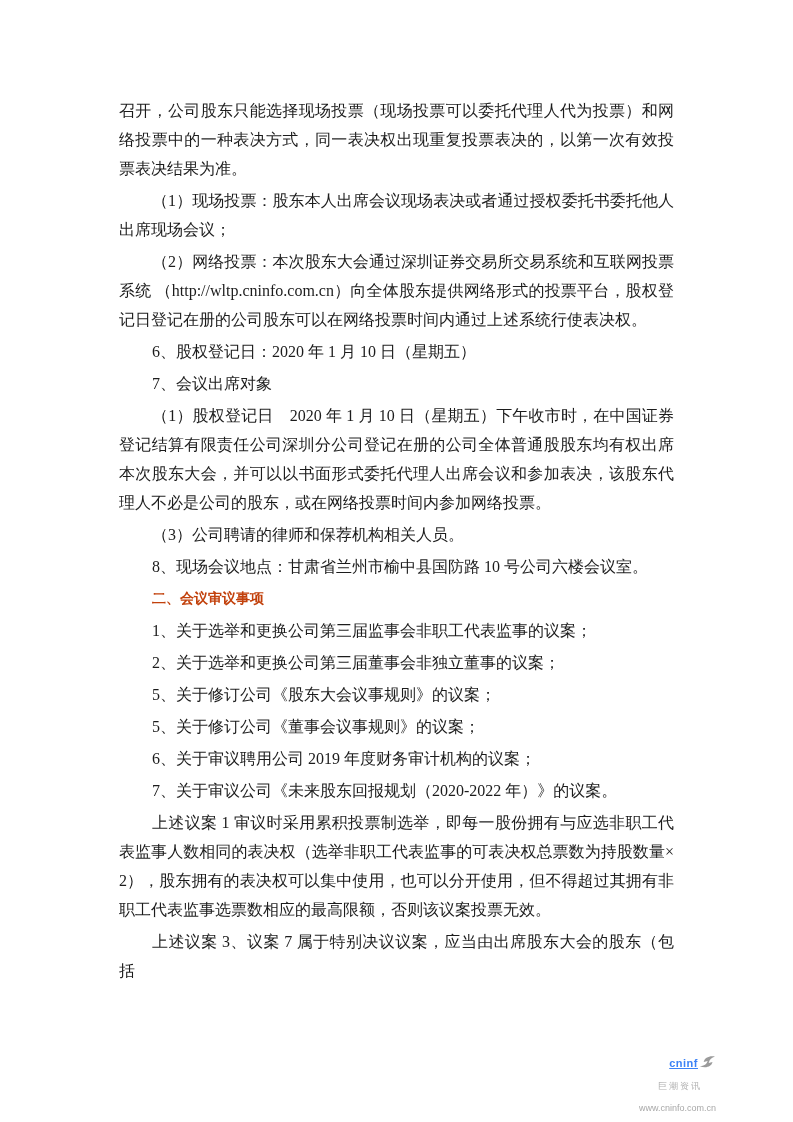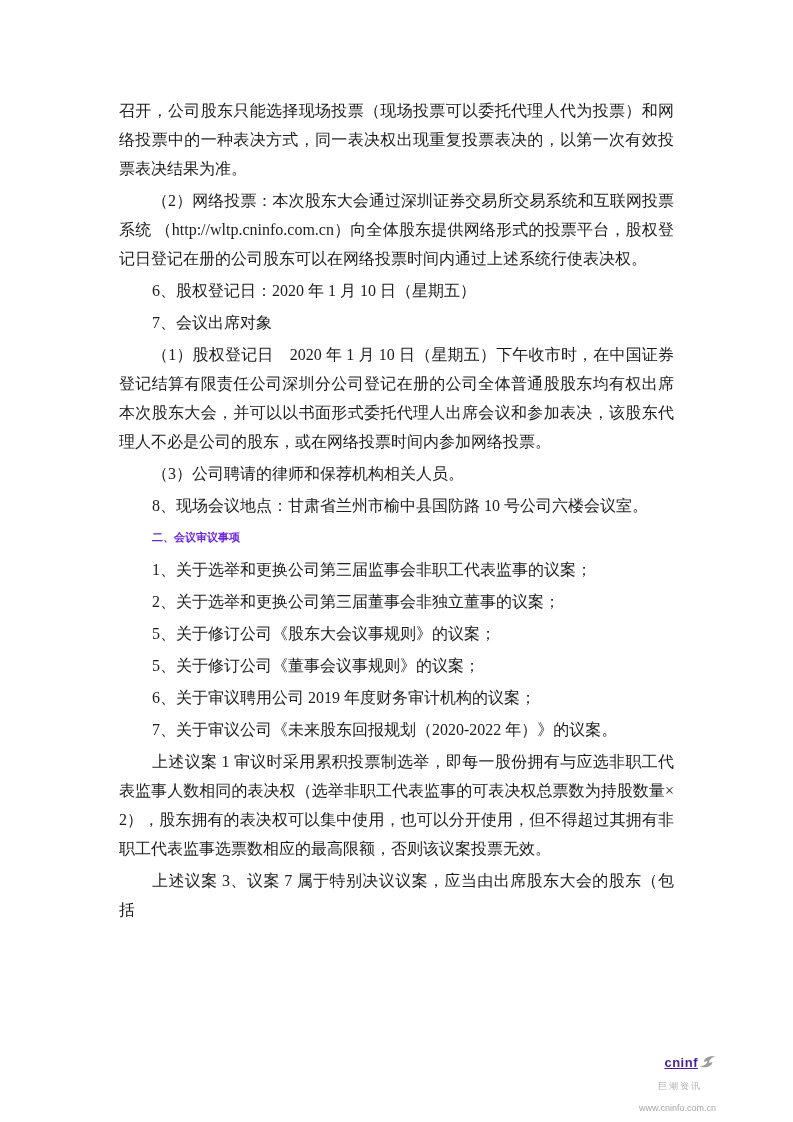--- a/index.html
+++ b/index.html
@@ -29,44 +29,44 @@
   .para {
     margin: 0 0 3px 0;
     word-break: break-all;
   }
   .ind {
     text-indent: 33px;
   }
   .heading {
     font-family: "Liberation Sans", "DejaVu Sans", sans-serif;
     font-weight: bold;
-    font-size: 11px;
-    color: #6d28d9;
+    font-size: 14px;
+    color: #c2410c;
   }
   .footer-logo {
     position: absolute;
     right: 6px;
     bottom: 8px;
     width: 110px;
     text-align: right;
     font-family: "Liberation Sans", "DejaVu Sans", sans-serif;
     color: #a0a0a0;
     line-height: 1.1;
   }
   .logo-row {
     display: flex;
     align-items: center;
     justify-content: flex-end;
     gap: 1px;
   }
   .logo-text {
     font-weight: bold;
-    font-size: 13px;
+    font-size: 11px;
     letter-spacing: 0.5px;
-    color: #4c1d95;
+    color: #3b82f6;
     text-decoration: underline;
   }
   .swirl {
     display: inline-block;
     width: 17px;
     height: 15px;
   }
   .brand-cn {
     font-size: 9px;
     letter-spacing: 2px;
@@ -80,20 +80,21 @@
     margin-top: 12px;
   }
 </style>
 </head>
 <body>
 
 <div class="page">
 
   <div class="content">
     <p class="para">召开，公司股东只能选择现场投票（现场投票可以委托代理人代为投票）和网络投票中的一种表决方式，同一表决权出现重复投票表决的，以第一次有效投票表决结果为准。</p>
+    <p class="para ind">（1）现场投票：股东本人出席会议现场表决或者通过授权委托书委托他人出席现场会议；</p>
     <p class="para ind">（2）网络投票：本次股东大会通过深圳证券交易所交易系统和互联网投票系统 （http://wltp.cninfo.com.cn）向全体股东提供网络形式的投票平台，股权登记日登记在册的公司股东可以在网络投票时间内通过上述系统行使表决权。</p>
     <p class="para ind">6、股权登记日：2020 年 1 月 10 日（星期五）</p>
     <p class="para ind">7、会议出席对象</p>
     <p class="para ind">（1）股权登记日　2020 年 1 月 10 日（星期五）下午收市时，在中国证券登记结算有限责任公司深圳分公司登记在册的公司全体普通股股东均有权出席本次股东大会，并可以以书面形式委托代理人出席会议和参加表决，该股东代理人不必是公司的股东，或在网络投票时间内参加网络投票。</p>
     <p class="para ind">（3）公司聘请的律师和保荐机构相关人员。</p>
     <p class="para ind">8、现场会议地点：甘肃省兰州市榆中县国防路 10 号公司六楼会议室。</p>
     <p class="para ind heading">二、会议审议事项</p>
     <p class="para ind">1、关于选举和更换公司第三届监事会非职工代表监事的议案；</p>
     <p class="para ind">2、关于选举和更换公司第三届董事会非独立董事的议案；</p>
     <p class="para ind">5、关于修订公司《股东大会议事规则》的议案；</p>

